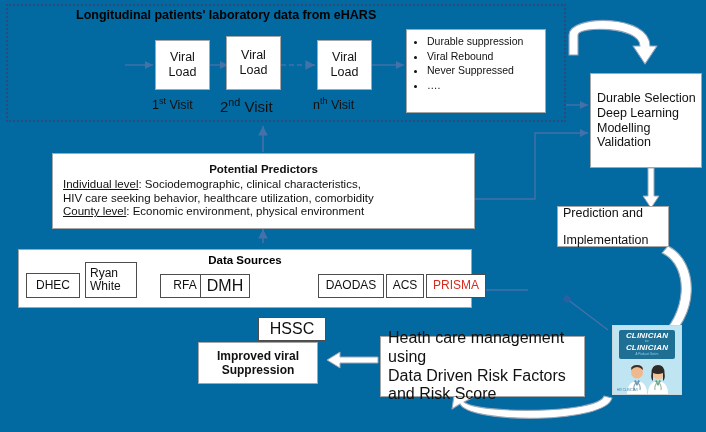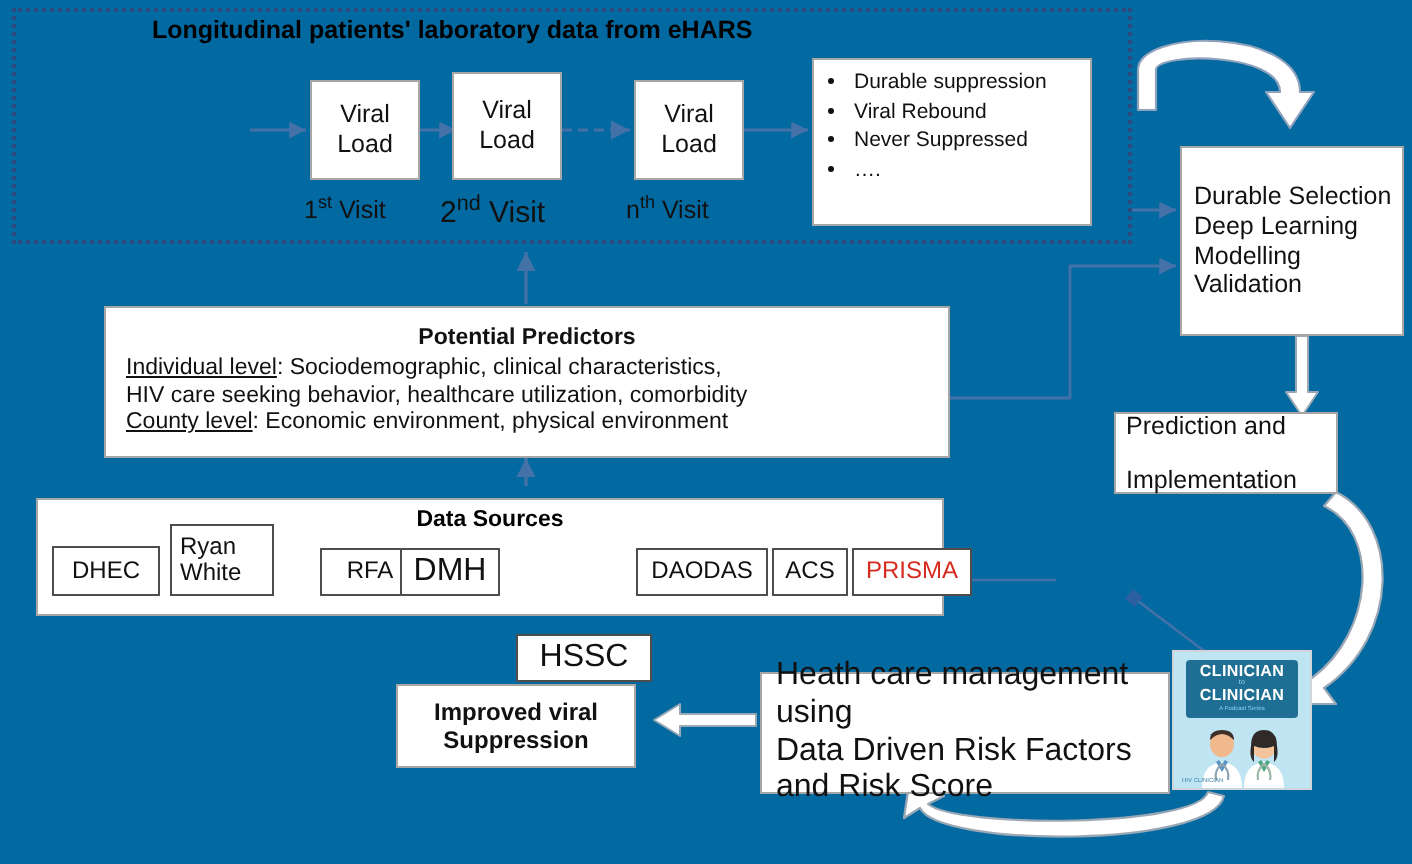--- a/index.html
+++ b/index.html
@@ -259,21 +259,21 @@
     <div>Modelling</div>
     <div>Validation</div>
   </div>
 
   <div class="box" style="left:557px;top:206px;width:112px;height:41px;font-size:12.5px;padding-left:5px;gap:12px;">
     <div>Prediction and</div>
     <div>Implementation</div>
   </div>
 
 
-  <div class="clin" style="left:586px;top:325px;width:70px;height:70px;">
+  <div class="clin" style="left:612px;top:325px;width:70px;height:70px;font-style:italic;">
     <div class="clin-badge">
       <span class="l1" style="font-size:8px;">CLINICIAN</span>
       <span class="l1" style="font-size:3.5px;font-weight:normal;color:#9fd9ef;">to</span>
       <span class="l2" style="font-size:8px;">CLINICIAN</span>
       <span class="tiny">A Podcast Series</span>
     </div>
     <div class="clin-tail" style="left:18px;top:41px;"></div>
 
     <svg style="position:absolute;left:0;bottom:0;width:70px;height:30px;" viewBox="0 0 70 30">
 

